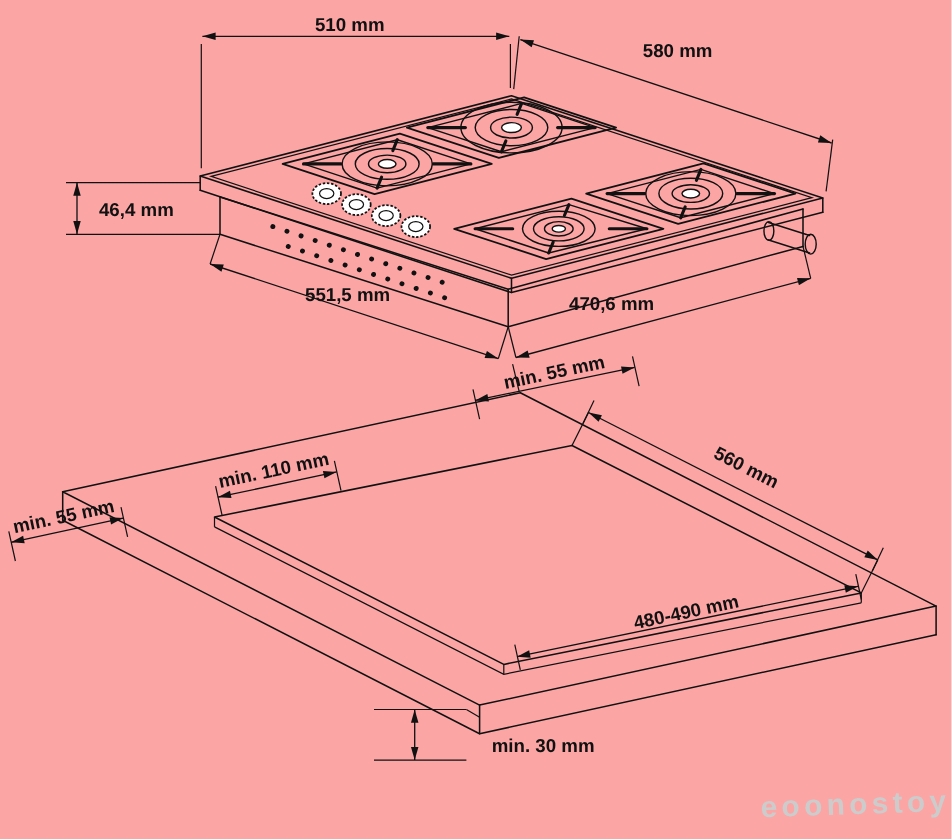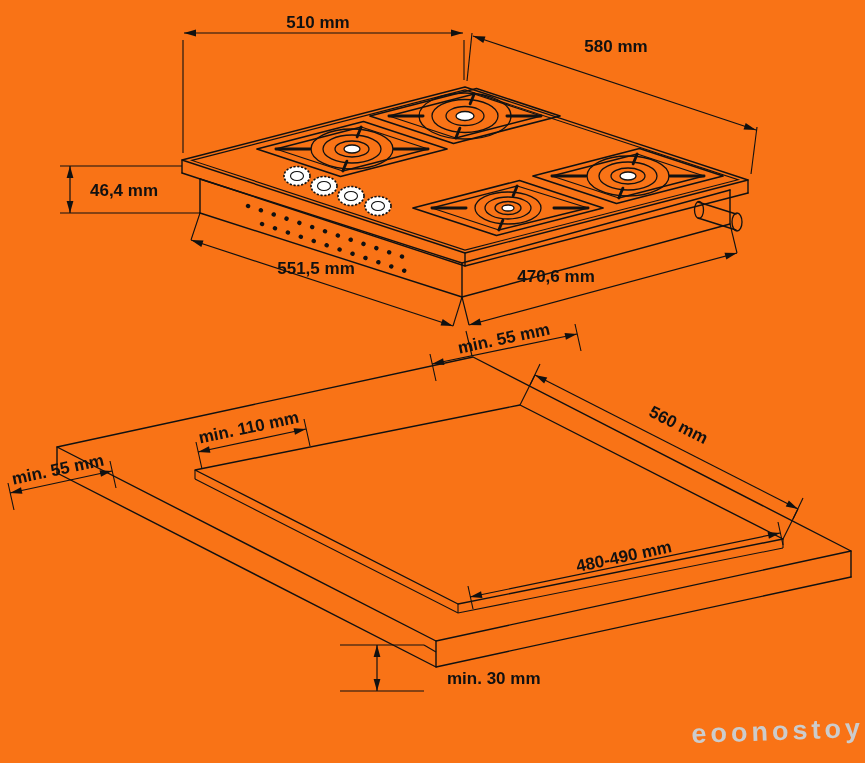--- a/index.html
+++ b/index.html
@@ -1,16 +1,16 @@
 <!DOCTYPE html>
 <html><head>
 <meta charset="utf-8">
 <style>
   html,body{margin:0;padding:0;background:#ffffff;}
-  .page{position:relative;width:865px;height:763px;background:#f97316;overflow:hidden;
+  .page{position:relative;width:865px;height:763px;background:#fca5a5;overflow:hidden;
         font-family:"Liberation Sans",sans-serif;}
   svg{display:block;}
   svg text{font-family:"Liberation Sans",sans-serif;font-size:17px;font-weight:bold;fill:#111111;}
   svg text.watermark{font-size:27px;font-weight:bold;fill:#cccccc;letter-spacing:4px;}
   .ln{stroke:#111111;stroke-width:1.4;fill:none;stroke-linejoin:round;stroke-linecap:round;}
   .thin{stroke:#111111;stroke-width:1.1;fill:none;}
   .dim{stroke:#111111;stroke-width:1.2;fill:none;marker-start:url(#arr);marker-end:url(#arr);}
   .ext{stroke:#111111;stroke-width:1.1;fill:none;}
   .grate{stroke:#111111;stroke-width:1.6;fill:none;stroke-linejoin:round;}
   .grate-in{stroke:#111111;stroke-width:1.3;fill:none;stroke-linejoin:round;}

